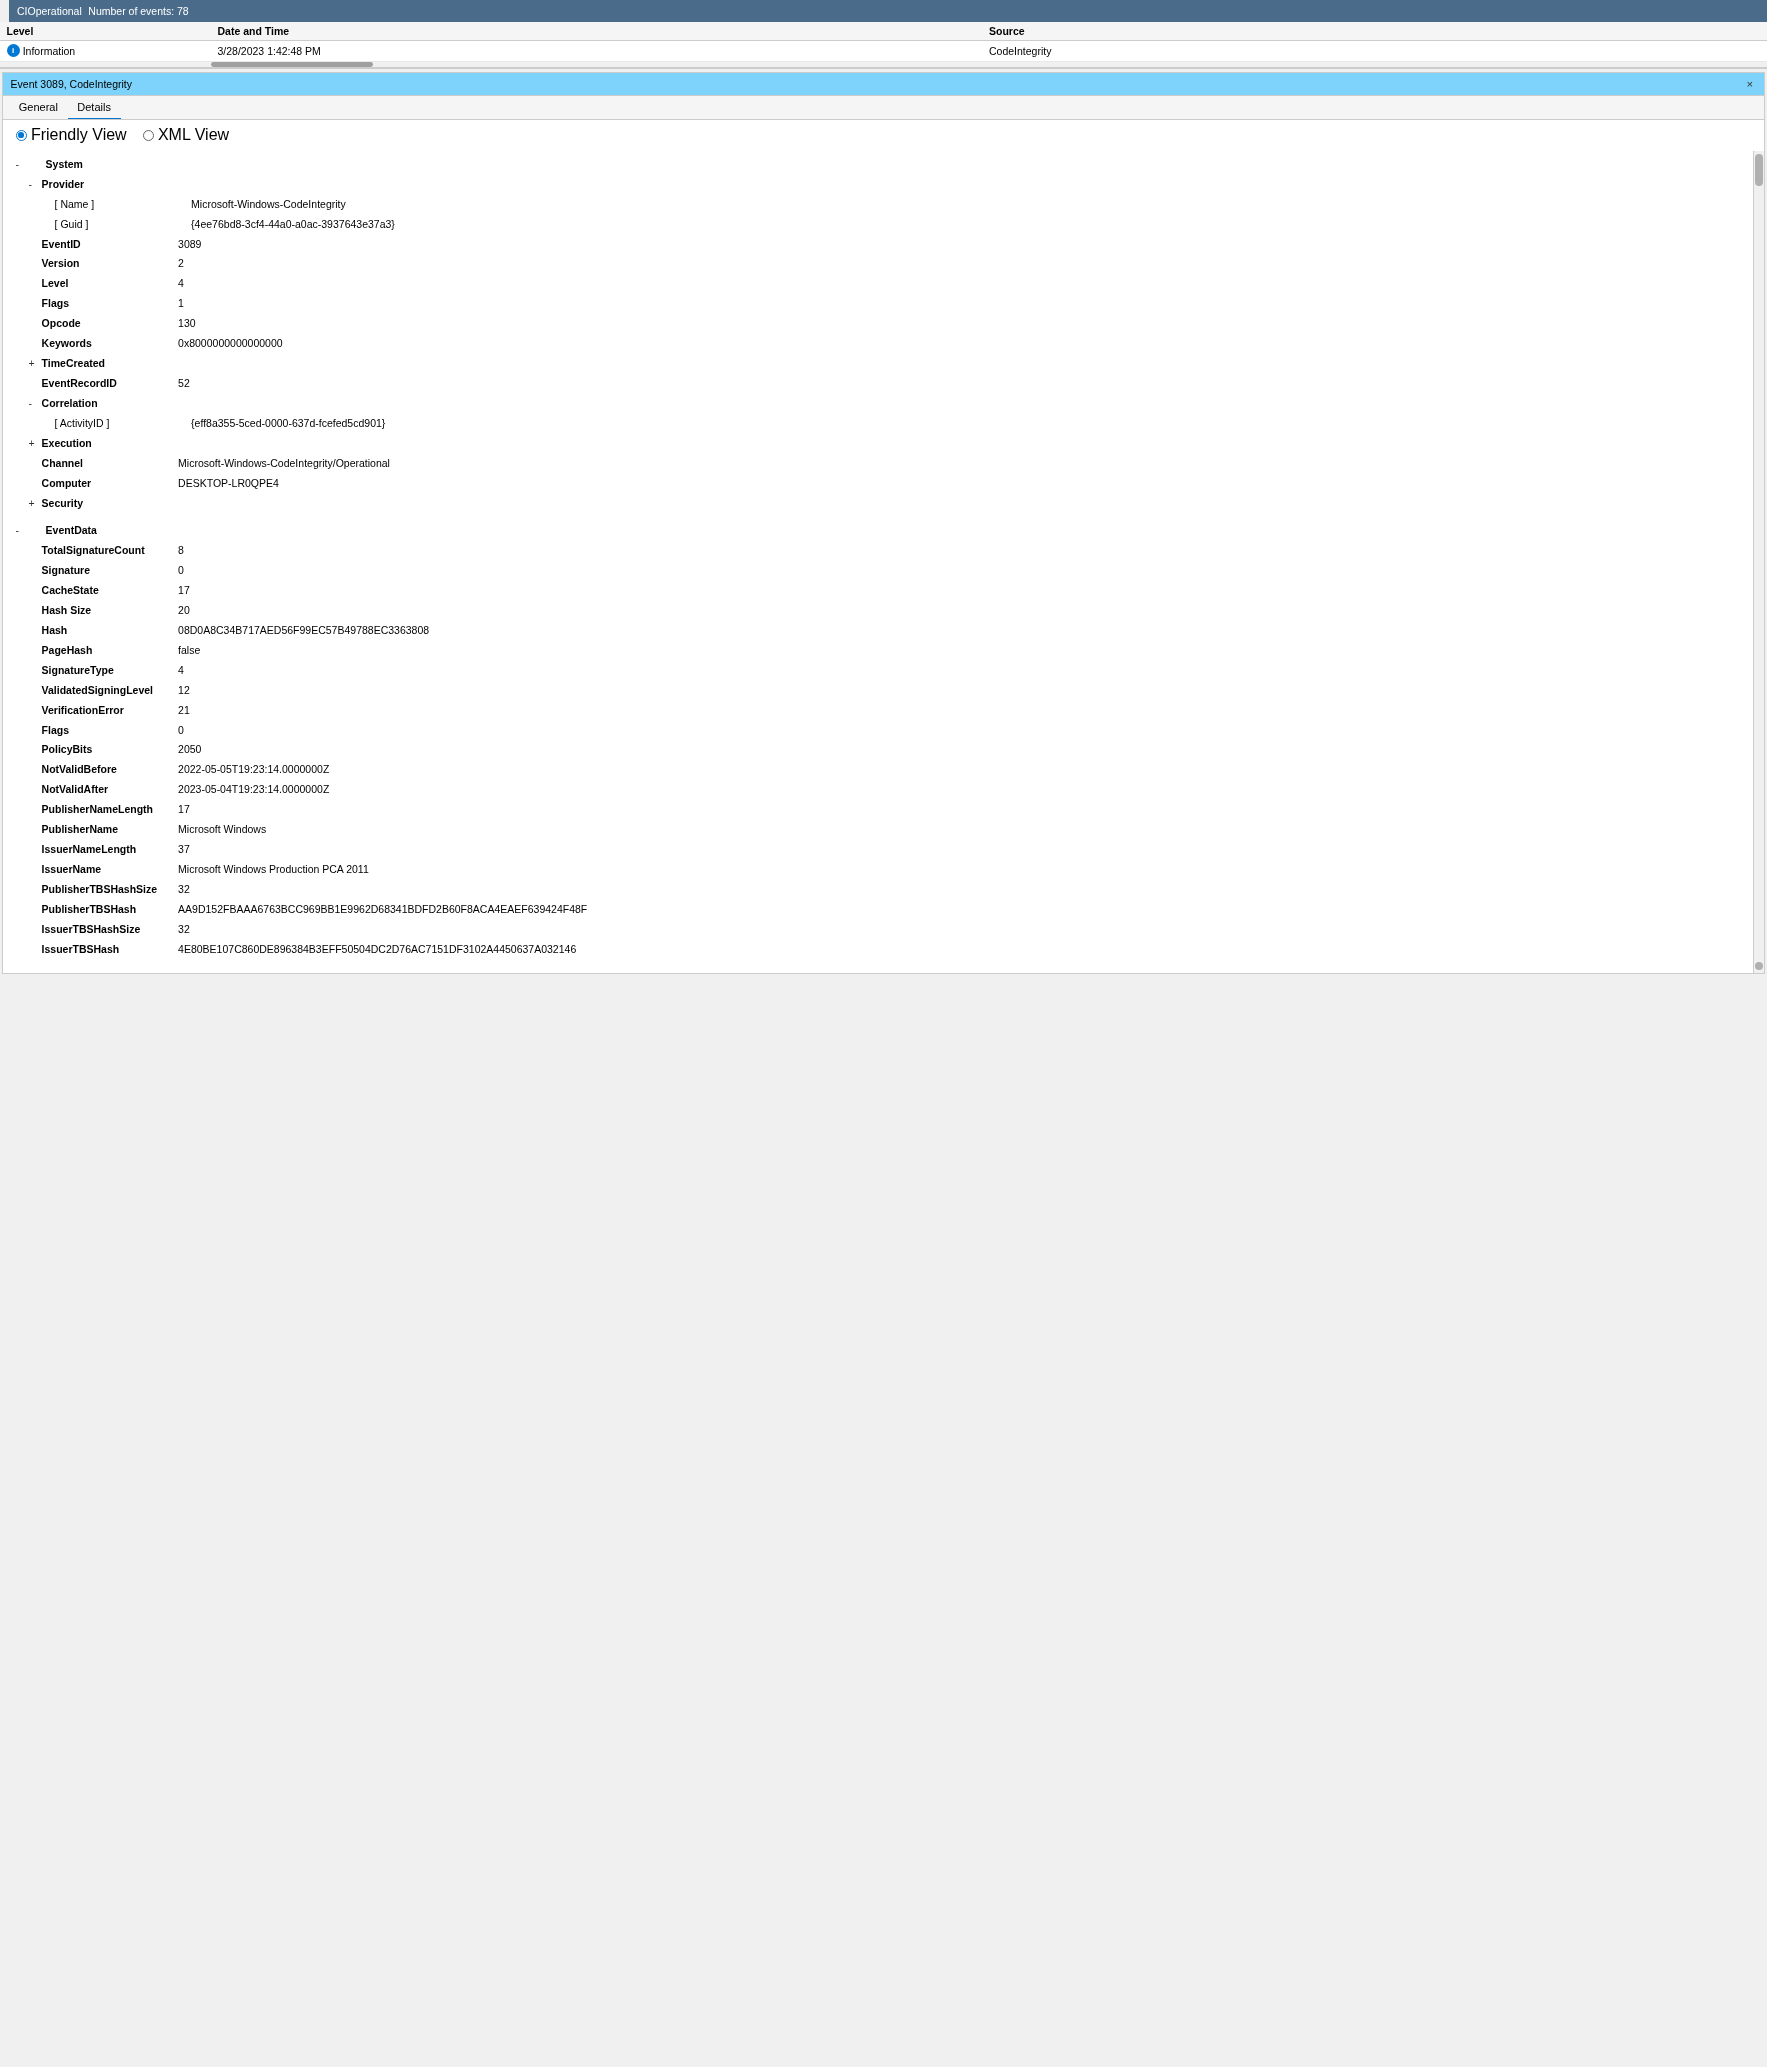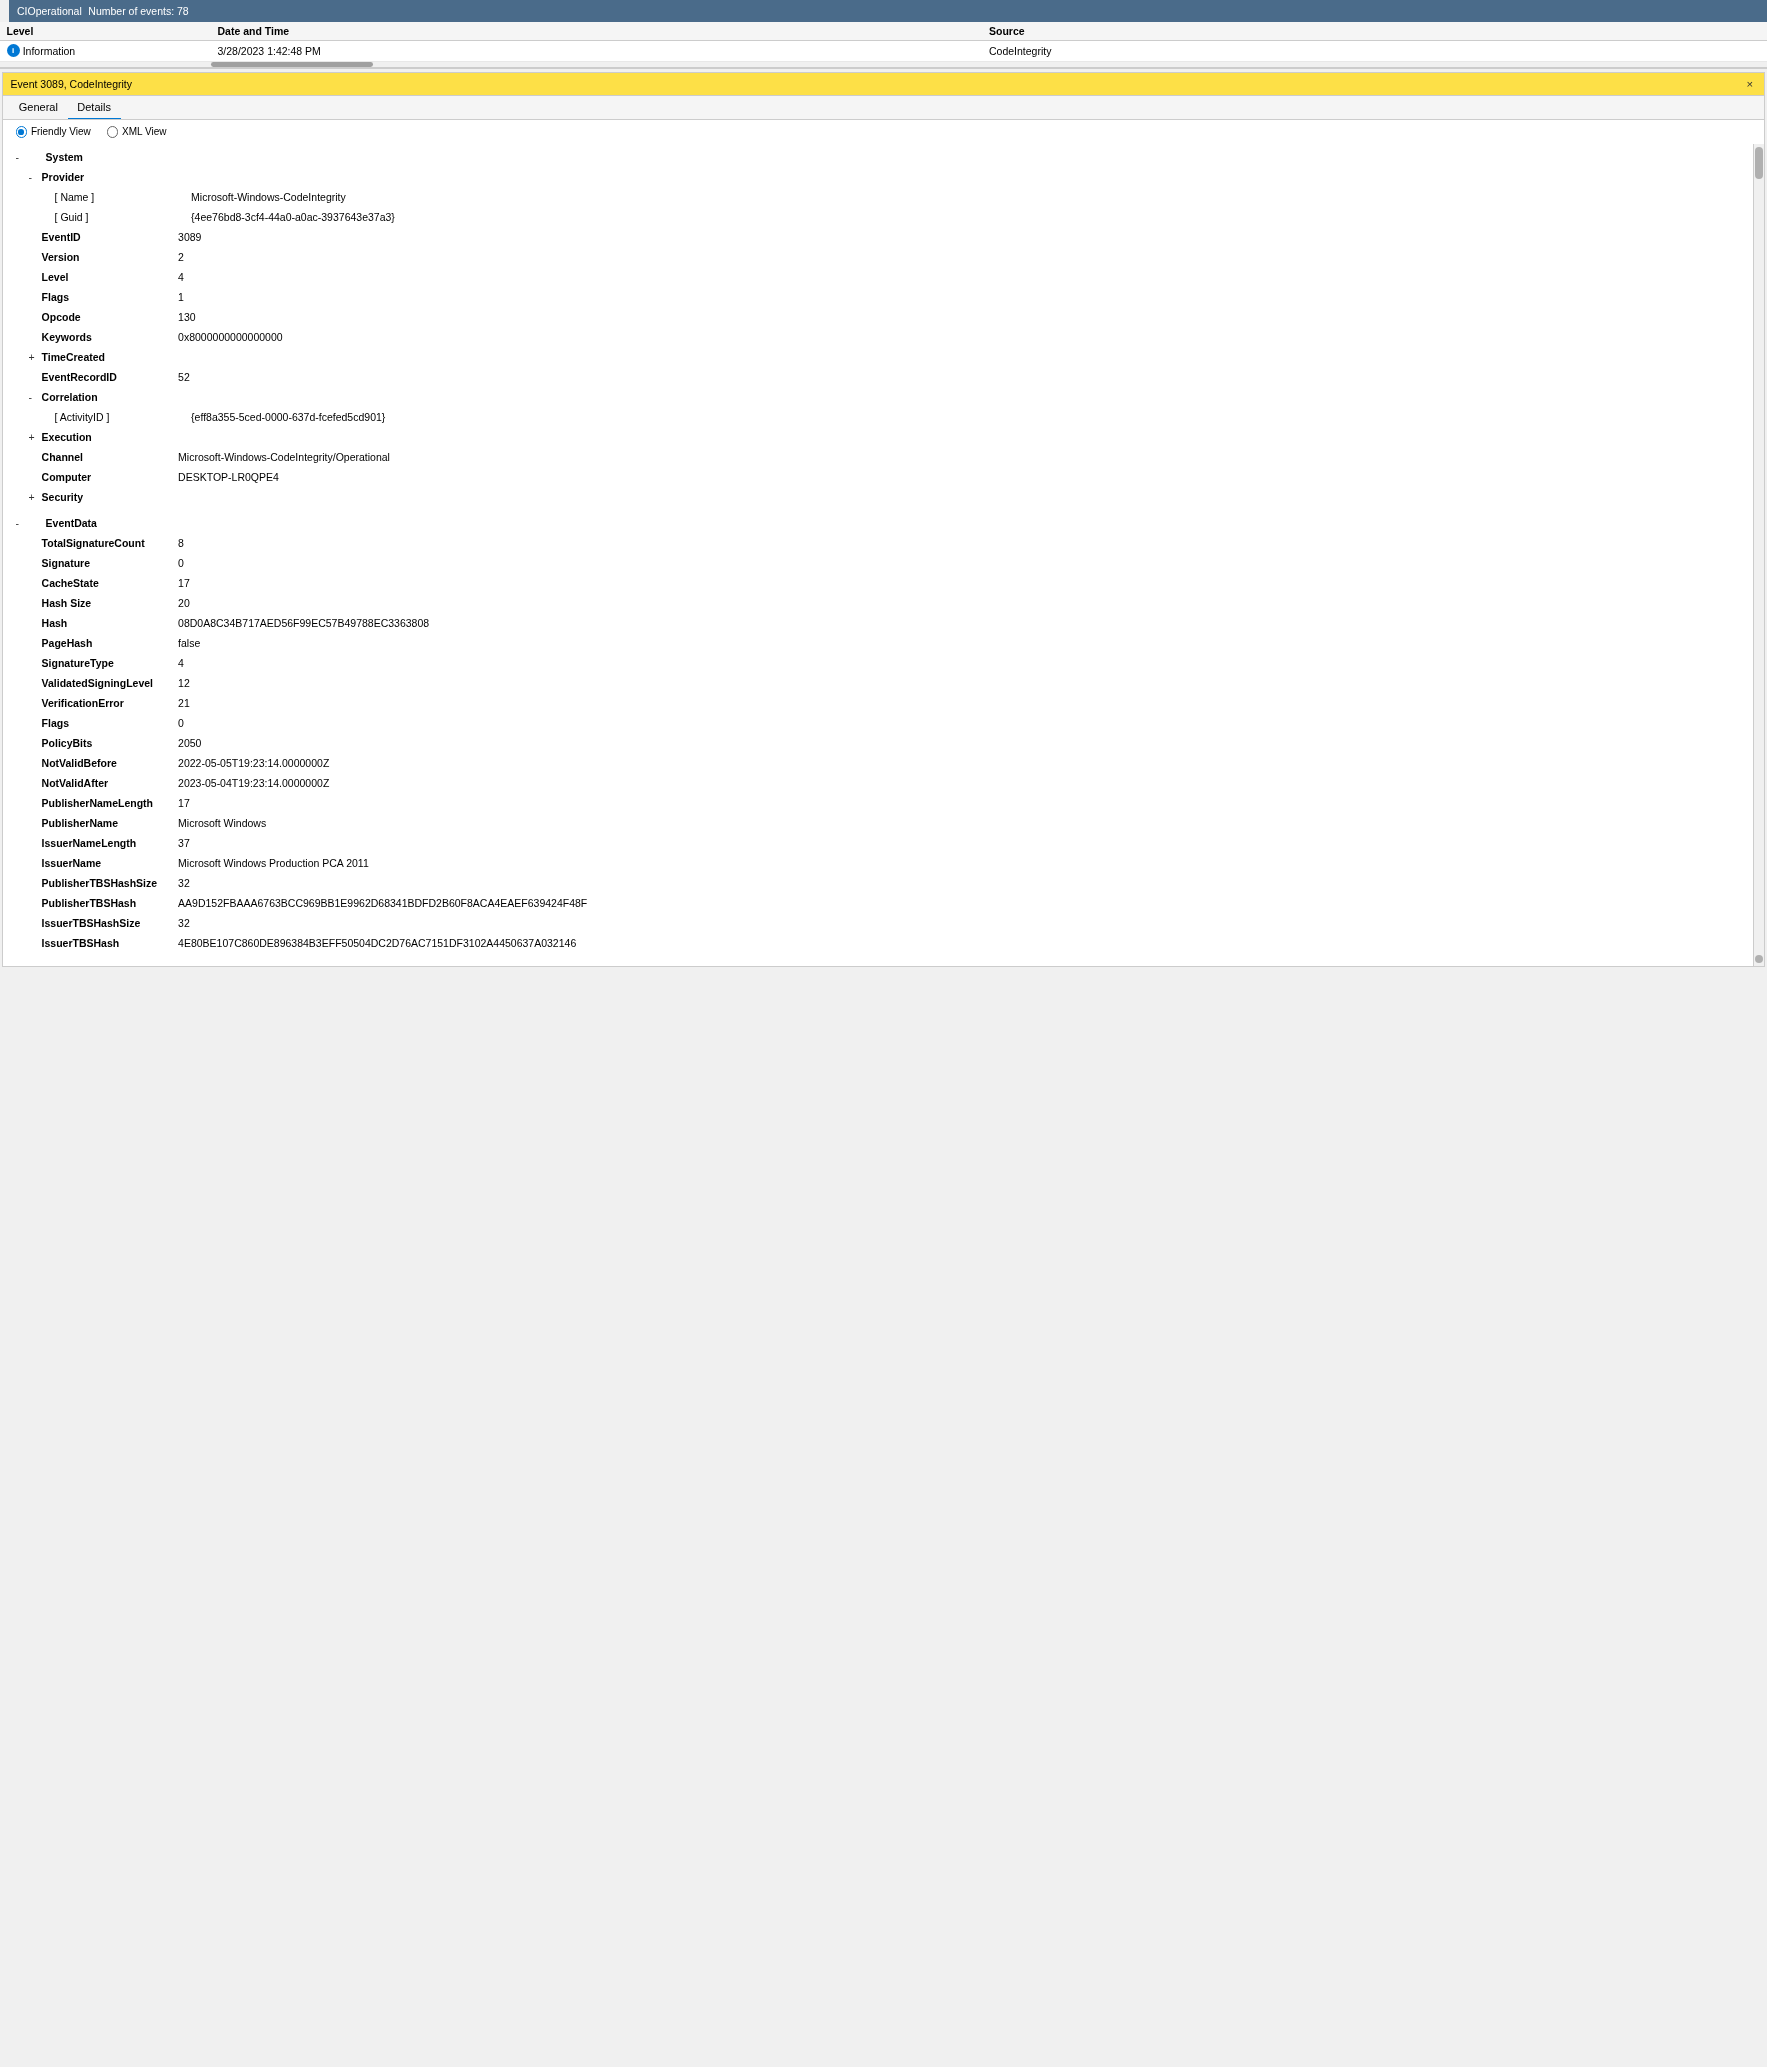--- a/index.html
+++ b/index.html
@@ -79,21 +79,21 @@
       border-radius: 2.4px;
     }
 
     
     .event-detail-panel {
       background: #fff;
       border: 0.8px solid #ccc;
       margin: 3.2px 1.6px;
     }
     .event-detail-header {
-      background: #fde047;
+      background: #7dd3fc;
       border-bottom: 0.8px solid #ccc;
       padding: 4.9px 8px;
       display: flex;
       justify-content: space-between;
       align-items: center;
       font-size: 10.5px;
     }
     .close-btn {
       cursor: pointer;
       font-size: 11.3px;
@@ -127,21 +127,21 @@
       padding: 6.5px 13px;
       display: flex;
       gap: 16px;
       align-items: center;
     }
     .radio-label {
       display: flex;
       align-items: center;
       gap: 4px;
       cursor: pointer;
-      font-size: 10px;
+      font-size: 16px;
     }
     .radio-circle {
       width: 11.3px;
       height: 11.3px;
       border-radius: 50%;
       border: 1.6px solid #0078d4;
       display: flex;
       align-items: center;
       justify-content: center;
       flex-shrink: 0;

